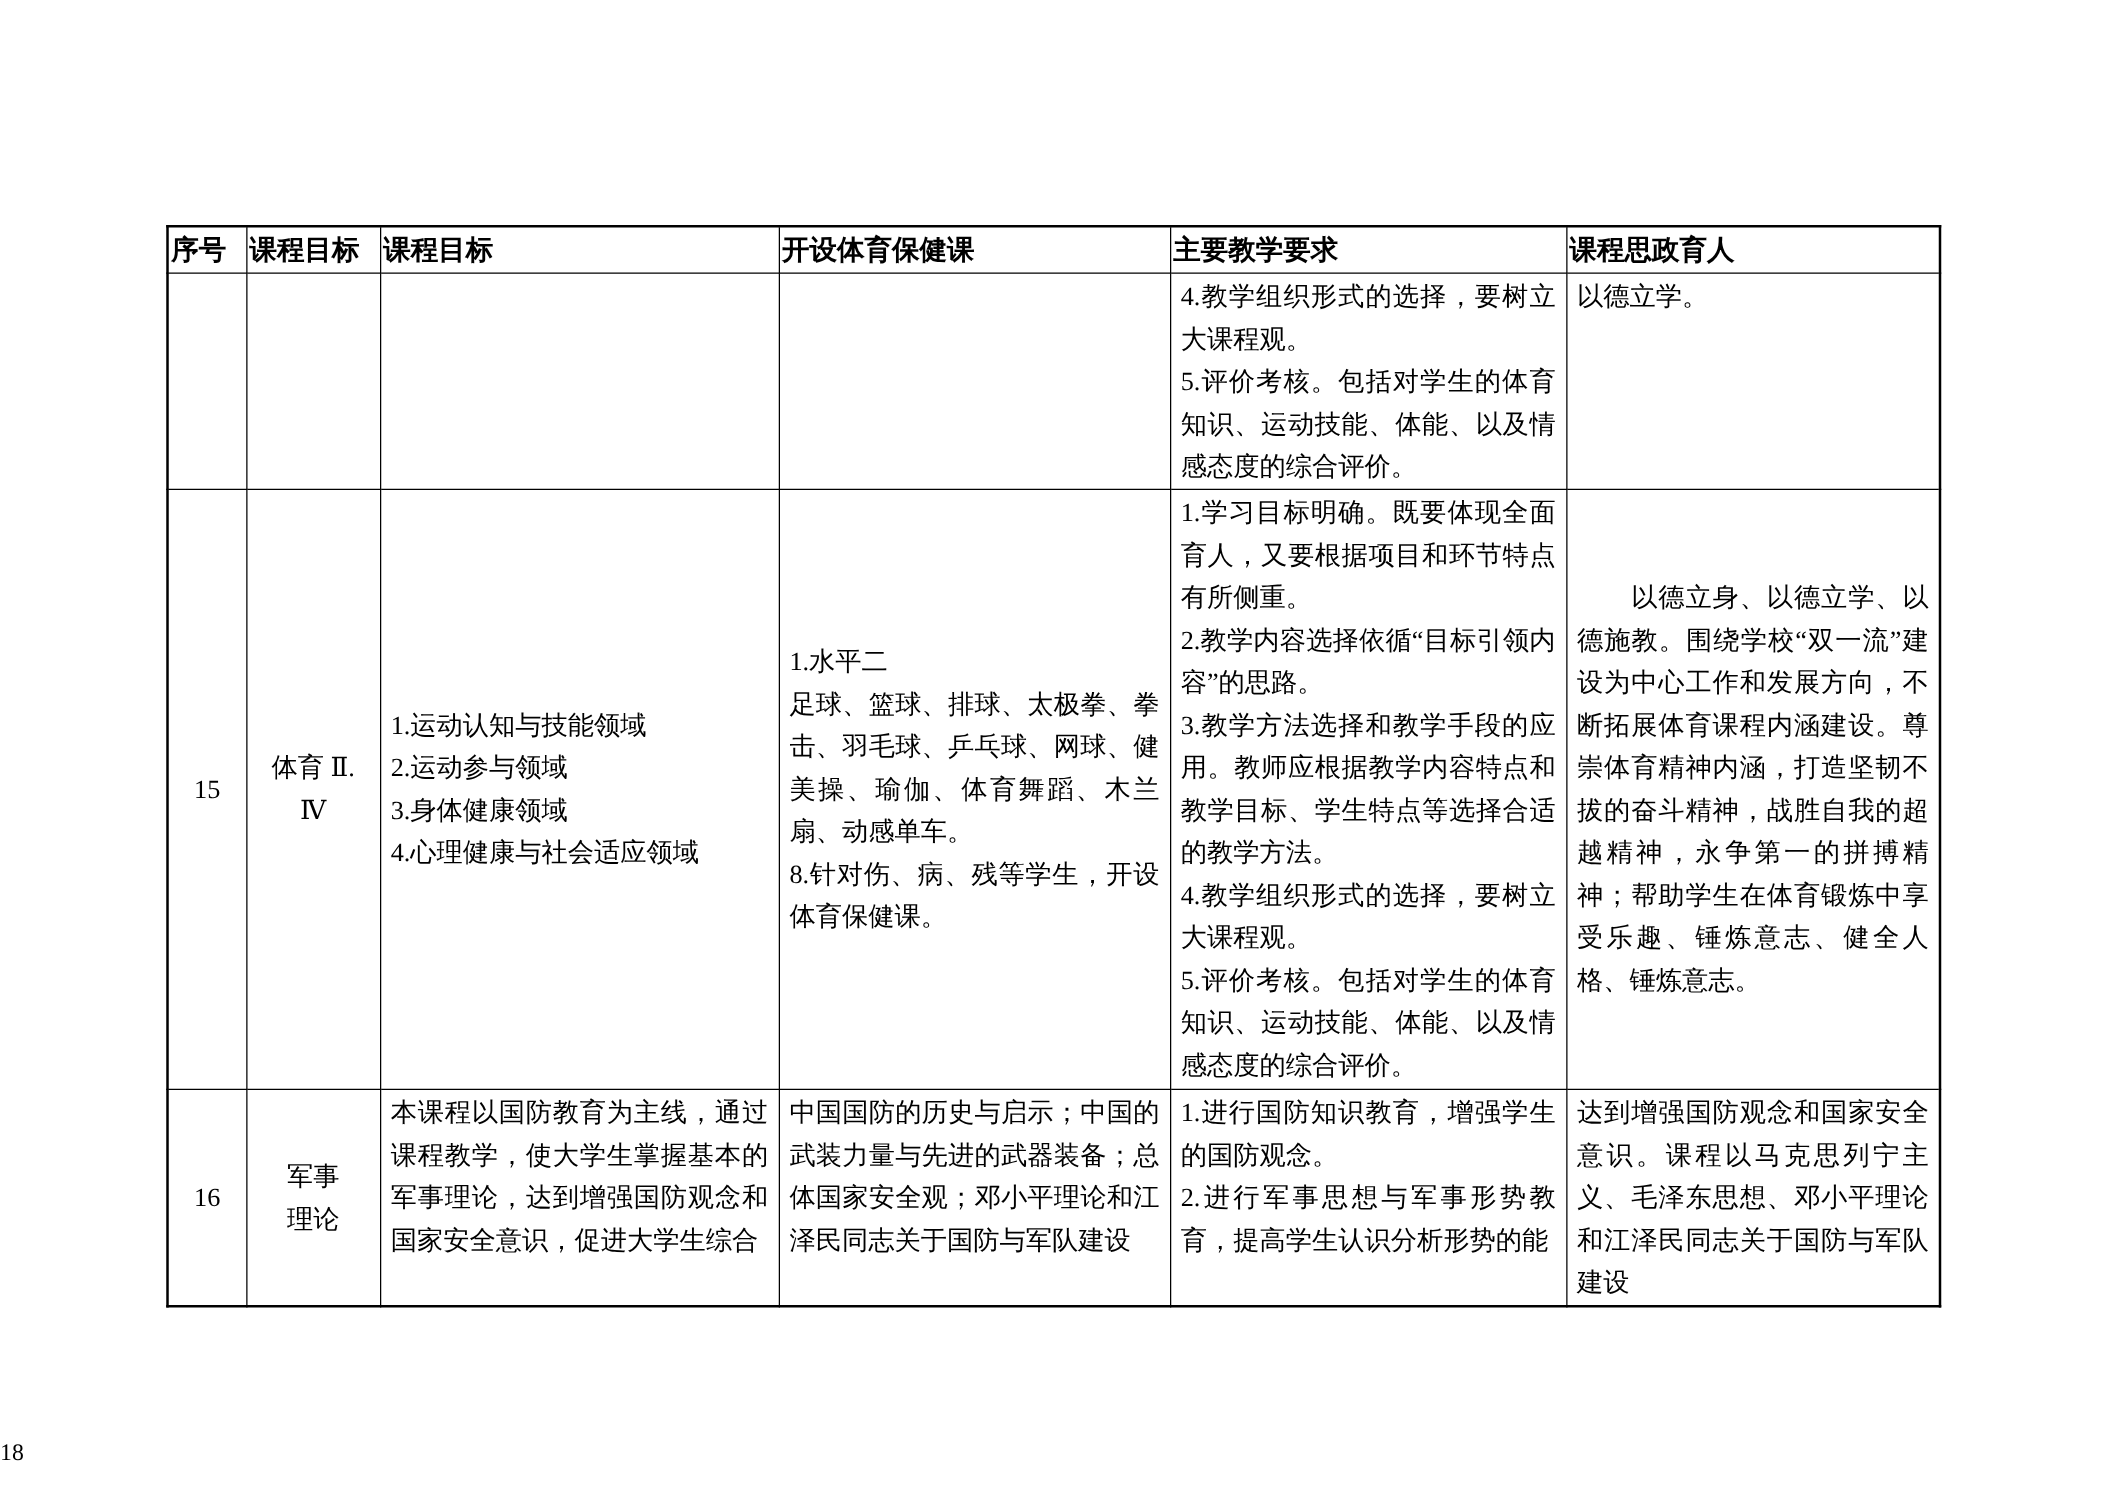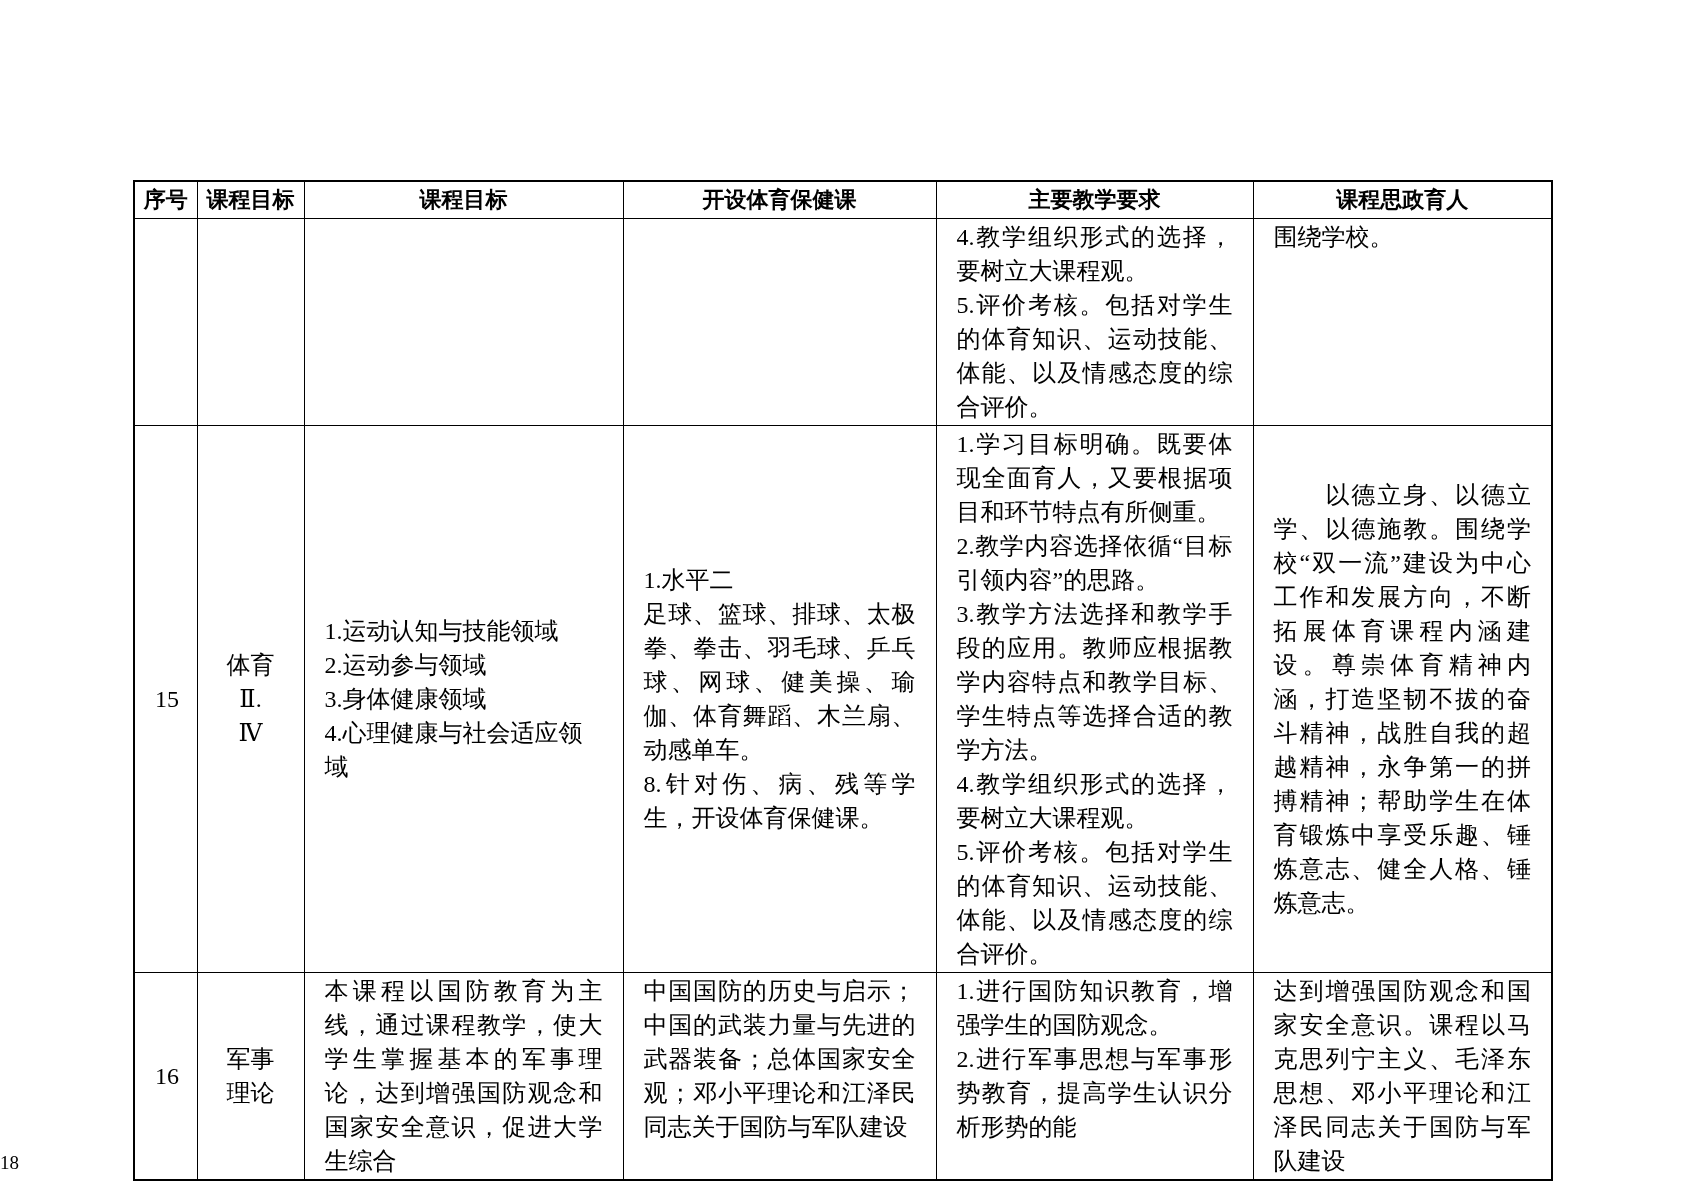--- a/index.html
+++ b/index.html
@@ -13,29 +13,29 @@
   }
   table.doc{
     position:absolute;left:133px;top:180px;
     width:1418px;
     border-collapse:collapse;
     table-layout:fixed;
     border:2.5px solid #000;
   }
   .doc th,.doc td{
     border:1.5px solid #000;
-    padding:1px 20px;
-    font-size:24px;
+    padding:1px 8px;
+    font-size:21px;
     line-height:34px;
     overflow:hidden;
   }
   .doc th{
     font-weight:bold;
     font-size:22px;
-    text-align:center;
+    text-align:left;
     vertical-align:middle;
     padding:2px 2px;
     line-height:1.25;
   }
   .va-t{vertical-align:top;}
   .va-m{vertical-align:middle;}
   .ta-c{text-align:center;}
   .ta-l{text-align:left;}
   .ta-j{text-align:justify;text-align-last:left;}
   .pre{white-space:pre-line;}
@@ -70,21 +70,21 @@
       </tr>
     </thead>
     <tbody>
       <tr style="height:166px">
         <td class="va-t ta-c"></td>
         <td class="va-t ta-c pre"></td>
         <td class="va-t ta-j pre"></td>
         <td class="va-t ta-j pre"></td>
         <td class="va-t ta-j pre">4.教学组织形式的选择，要树立大课程观。
 5.评价考核。包括对学生的体育知识、运动技能、体能、以及情感态度的综合评价。</td>
-        <td class="va-t ta-l pre">围绕学校。</td>
+        <td class="va-t ta-l pre">以德立学。</td>
       </tr>
       <tr style="height:480px">
         <td class="va-m ta-c">15</td>
         <td class="va-m ta-c pre">体育 Ⅱ.
 Ⅳ</td>
         <td class="va-m ta-l pre">1.运动认知与技能领域
 2.运动参与领域
 3.身体健康领域
 4.心理健康与社会适应领域</td>
         <td class="va-m ta-j pre">1.水平二

